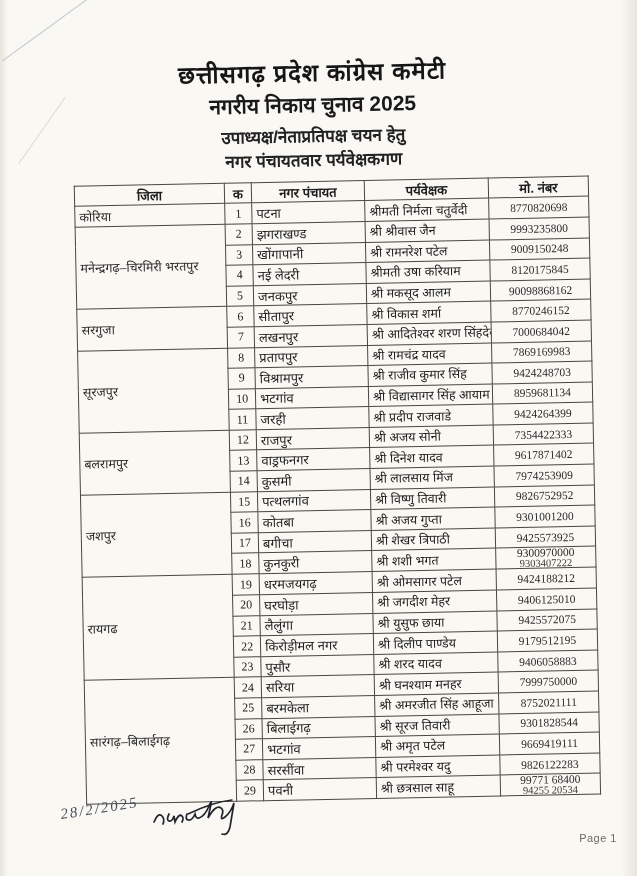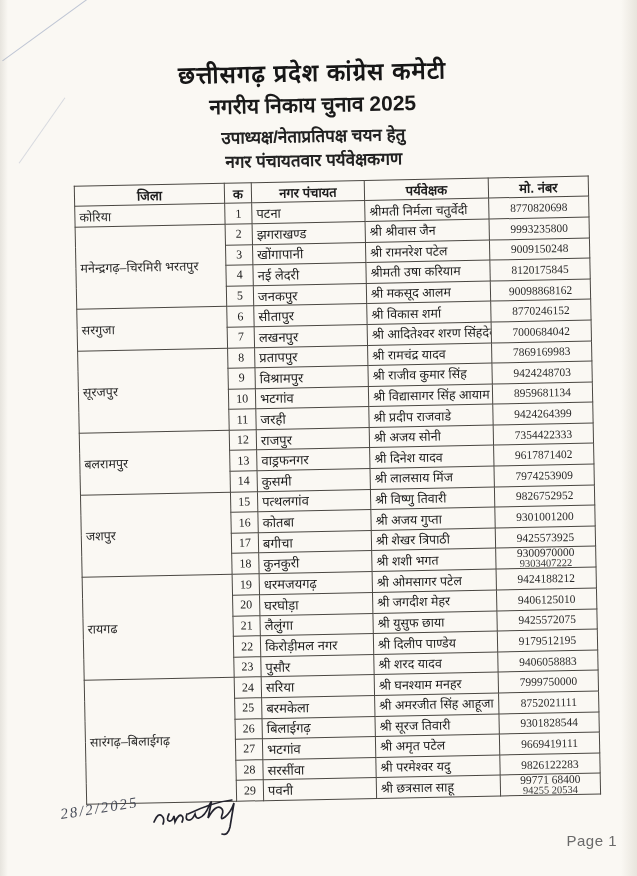--- a/index.html
+++ b/index.html
@@ -60,21 +60,21 @@
 
   .handwritten-date{
     position:absolute;left:60px;top:800px;
     font-family:"Liberation Serif",serif;font-style:italic;
     font-size:15px;color:#474c58;letter-spacing:2px;
     transform:rotate(-9deg);
   }
   .signature{position:absolute;left:148px;top:786px;}
   .page-label{
     position:absolute;right:20px;top:832px;
-    font-size:15px;color:#6a6a6a;letter-spacing:0.5px;
+    font-size:11px;color:#6a6a6a;letter-spacing:0.5px;
   }
 </style>
 </head>
 <body>
 
 <div class="sheet">
   <div class="fold-line"></div>
   <div class="fold-line2"></div>
 
   <div class="content">

